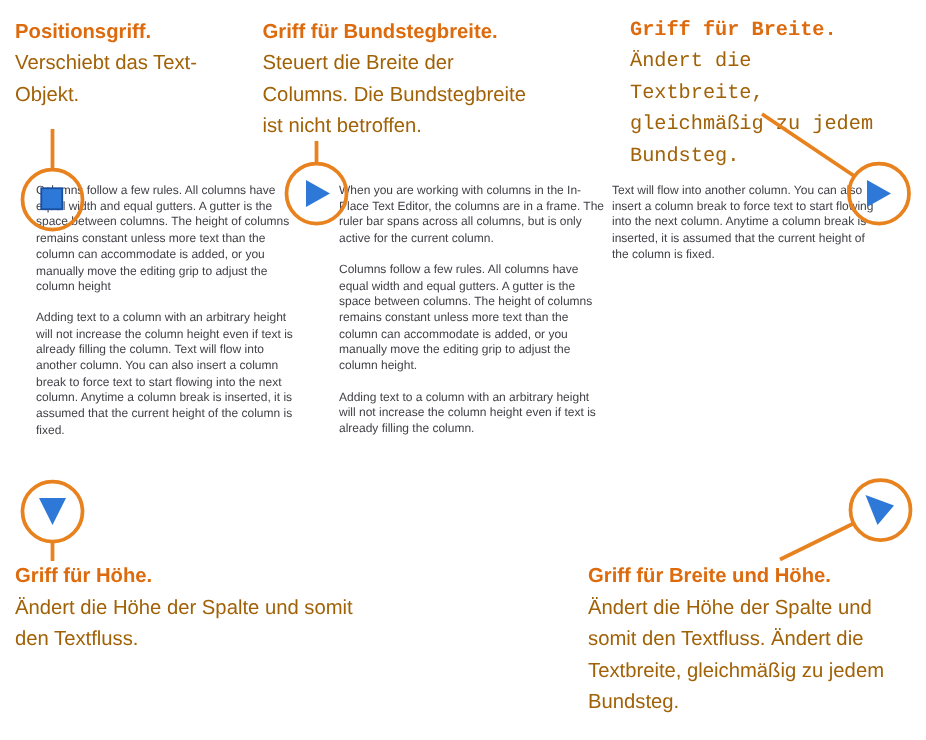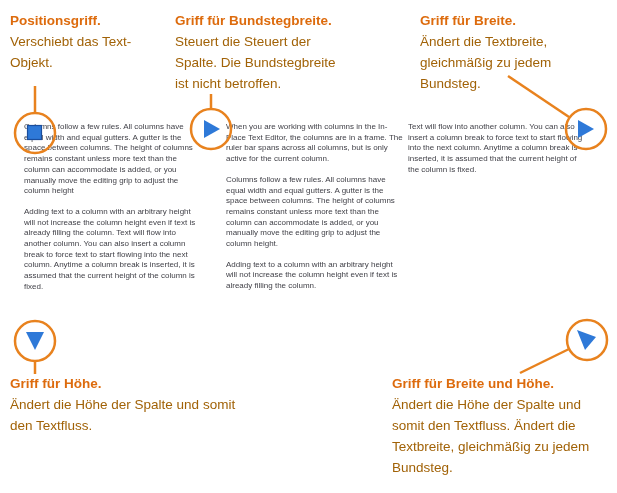--- a/index.html
+++ b/index.html
@@ -29,24 +29,24 @@
 
 <div id="canvas">
 
   <div class="callout" style="left:10px;top:10px;width:132px;">
     <div class="title">Positionsgriff.</div>
     <div class="desc">Verschiebt das Text-Objekt.</div>
   </div>
 
   <div class="callout" style="left:175px;top:10px;width:176px;">
     <div class="title">Griff für Bundstegbreite.</div>
-    <div class="desc">Steuert die Steuert der Spalte. Die Bundstegbreite ist nicht betroffen.</div>
+    <div class="desc">Steuert die Breite der Columns. Die Bundstegbreite ist nicht betroffen.</div>
   </div>
 
-  <div class="callout" style="left:420px;top:10px;width:170px;">
+  <div class="callout" style="left:420px;top:10px;width:170px;font-family:Liberation Mono, monospace;">
     <div class="title">Griff für Breite.</div>
     <div class="desc">Ändert die Textbreite, gleichmäßig zu jedem Bundsteg.</div>
   </div>
 
   <div class="callout" style="left:392px;top:373px;width:222px;">
     <div class="title">Griff für Breite und Höhe.</div>
     <div class="desc">Ändert die Höhe der Spalte und somit den Textfluss. Ändert die Textbreite, gleichmäßig zu jedem Bundsteg.</div>
   </div>
 
   <div class="callout" style="left:10px;top:373px;width:240px;">

